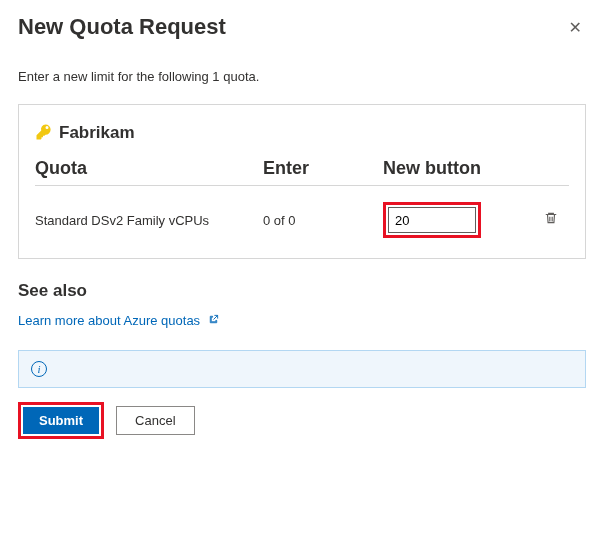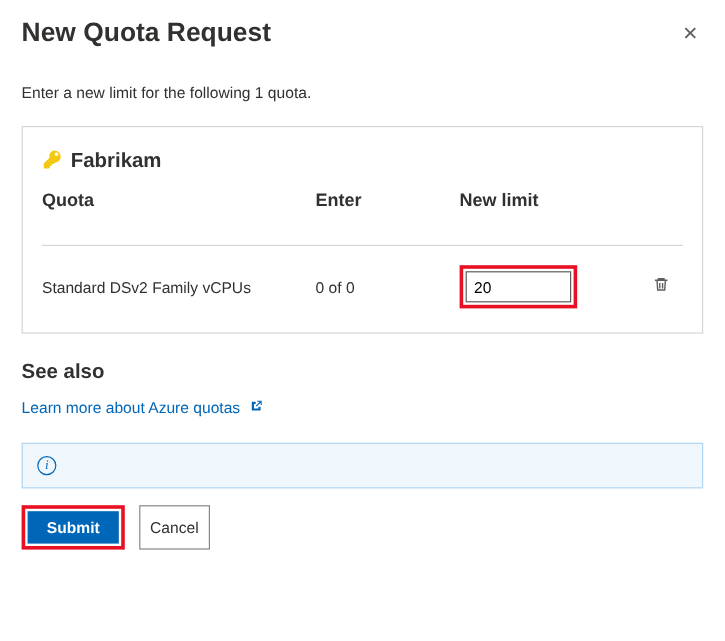--- a/index.html
+++ b/index.html
@@ -15,21 +15,21 @@
     .title { font-size: 22px; font-weight: 600; color: #323130; }
     .close-x { font-size: 16px; color: #605e5c; cursor: pointer; padding: 4px; }
     .intro { font-size: 13px; color: #323130; margin-bottom: 20px; }
     .panel { border: 1px solid #d6d6d6; padding: 18px 16px 20px; margin-bottom: 22px; }
     .sub-row { display: flex; align-items: flex-start; gap: 6px; margin-bottom: 14px; }
     .key-icon { color: #f2c811; font-size: 18px; line-height: 1; }
     .sub-name { font-size: 17px; font-weight: 700; color: #323130; }
     .region { font-size: 18px; font-weight: 400; color: #323130; margin-bottom: 22px; }
     .table { width: 100%; }
     .thead, .trow { display: grid; grid-template-columns: 1fr 120px 150px 36px; align-items: center; }
-    .thead { border-bottom: 1px solid #d6d6d6; padding-bottom: 28px; font-size: 15px; font-weight: 600; }
+    .thead { border-bottom: 1px solid #d6d6d6; padding-bottom: 6px; font-size: 18px; font-weight: 600; }
     .trow { padding-top: 16px; font-size: 13px; }
     .limit-input {
       width: 88px; height: 26px;
       border: 1px solid #605e5c;
       padding: 0 6px;
       font-size: 13px;
       outline: none;
     }
     .highlight-box { border: 3px solid #e81123; padding: 2px; display: inline-block; }
     .trash { color: #605e5c; font-size: 16px; cursor: pointer; text-align: center; }
@@ -45,28 +45,28 @@
       font-size: 13px;
     }
     .info-icon {
       width: 16px; height: 16px; flex-shrink: 0;
       border: 1px solid #0067b8; border-radius: 50%;
       color: #0067b8; font-size: 11px;
       display: flex; align-items: center; justify-content: center;
       font-style: italic; font-family: Georgia, serif;
     }
     .info-text { line-height: 1.5; }
-    .buttons-row { display: flex; gap: 12px; margin-top: 14px; }
+    .buttons-row { display: flex; gap: 12px; margin-top: 14px; align-items: center; }
     .btn-primary {
       background: #0067b8; color: #fff; border: none;
       padding: 6px 16px; font-size: 13px; font-weight: 600; cursor: pointer;
     }
     .btn-secondary {
       background: #fff; color: #323130; border: 1px solid #8a8886;
-      padding: 6px 8px; font-size: 13px; cursor: pointer;
+      padding: 6px 18px; font-size: 13px; cursor: pointer;
     }
     .highlight-submit { border: 3px solid #e81123; padding: 2px; display: inline-block; }
   </style>
 </head>
 <body>
 
 
 
 <div class="header-row">
   <h1 class="title">New Quota Request</h1>
@@ -82,21 +82,21 @@
           <path d="M14 2a6 6 0 0 0-5.65 8L2 16.35V22h5.65l1-1v-2h2v-2h2l1.35-1.35A6 6 0 1 0 14 2zm2 6a2 2 0 1 1 2-2 2 2 0 0 1-2 2z"></path>
         </svg>
     </span>
     <span class="sub-name">Fabrikam</span>
   </div>
 
   <div class="table">
     <div class="thead">
       <div>Quota</div>
       <div>Enter</div>
-      <div>New limit</div>
+      <div>New button</div>
       <div></div>
     </div>
     <div class="trow">
       <div>Standard DSv2 Family vCPUs</div>
       <div>0 of 0</div>
       <div>
         <span class="highlight-box">
           <input class="limit-input" type="text" value="20" style="">
         </span>
       </div>

